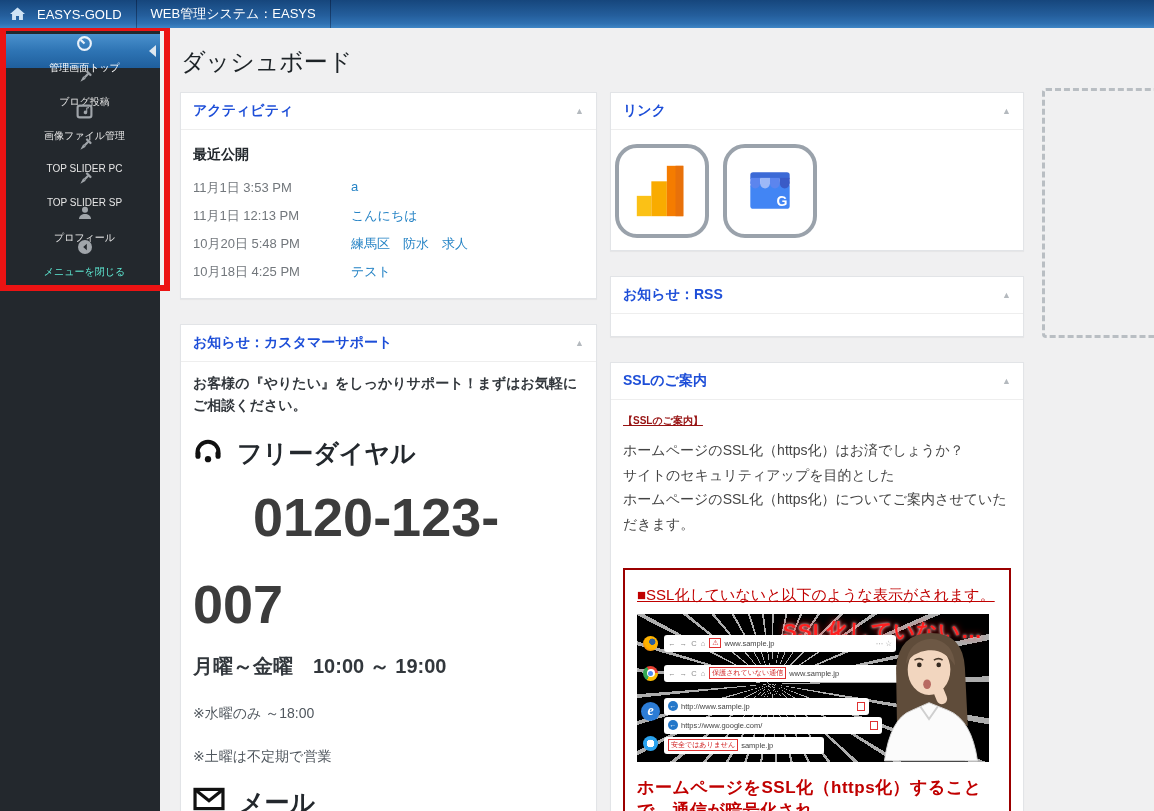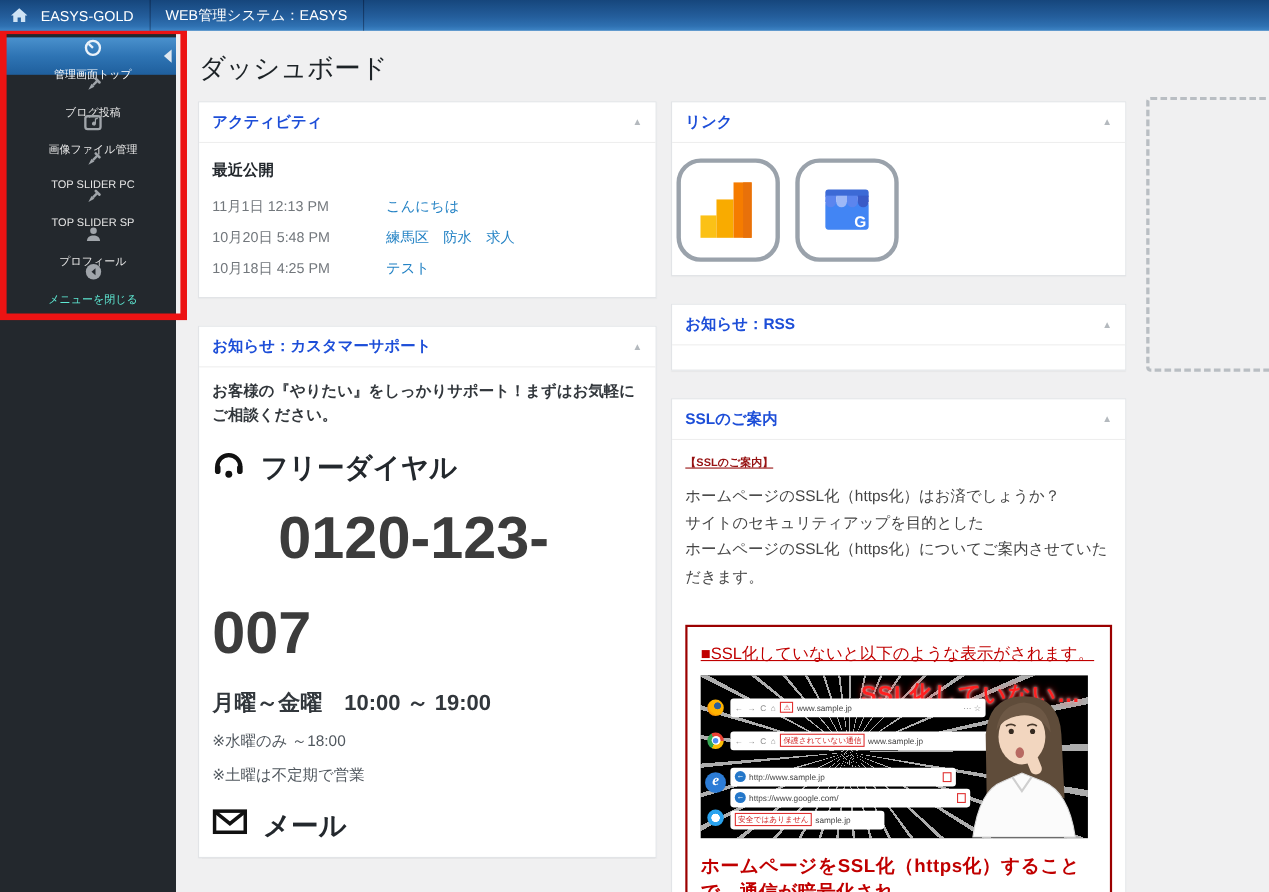--- a/index.html
+++ b/index.html
@@ -58,21 +58,21 @@
 
   
   .rss-body { height:22px; }
 
   
   .sup-intro { font-size:14px; font-weight:bold; color:#32373c; line-height:1.6; }
   .ico-heading { display:flex; align-items:center; gap:14px; font-size:25px; font-weight:bold; color:#23282d; margin-top:20px; }
   .phone-number { font-size:54px; font-weight:bold; color:#3c3c3c; line-height:1.62; text-indent:60px;
     overflow-wrap:break-word; margin-top:4px; }
   .hours { font-size:20px; font-weight:bold; color:#32373c; margin-top:4px; }
-  .note { font-size:14px; color:#50575e; margin-top:13px; }
+  .note { font-size:14px; color:#50575e; margin-top:25px; }
 
   
   .ssl-link { display:inline-block; font-size:10px; font-weight:bold; color:#971212; text-decoration:underline; margin:4px 0 10px; cursor:pointer; }
   .ssl-line { font-size:14px; color:#444; line-height:1.75; }
   .ssl-redbox { border:2px solid #9b0000; margin-top:32px; padding:14px 12px 16px; }
   .ssl-warning { color:#c00000; font-size:15px; line-height:1.45;text-decoration:underline; }
   .ssl-footer { color:#c00000; font-size:17px; font-weight:bold; margin-top:14px; letter-spacing:.5px; }
 
   
   .shot { position:relative; width:352px; height:148px; margin-top:8px; background:#000; overflow:hidden; }
@@ -91,21 +91,21 @@
   .bar { position:absolute; left:27px; height:17px; background:#fff; border-radius:3px; z-index:2;
     display:flex; align-items:center; gap:3px; padding:0 4px; font-size:7.5px; color:#666; white-space:nowrap; overflow:hidden; }
   .bar .nav { color:#8a8a8a; letter-spacing:1px; }
   .warnbox { border:1px solid #e03131; color:#d02020; padding:0 2px; font-size:7px; }
   .bar .url { color:#444; }
   .bar .tail { margin-left:auto; color:#999; }
   .bar-ff { top:21px; width:232px; }
   .bar-chrome { top:51px; width:252px; }
   .bar-ie1 { top:84px; width:205px; }
   .bar-ie2 { top:103px; width:218px; }
-  .bar-safari { top:123px; width:140px; }
+  .bar-safari { top:123px; width:160px; }
   .iearrow { display:inline-block; width:10px; height:10px; border-radius:50%; background:#2477c9; color:#fff;
     font-size:7px; line-height:10px; text-align:center; }
   .woman { position:absolute; right:-4px; bottom:0; z-index:4; }
 
   
   .dropzone { position:absolute; left:1042px; top:88px; width:260px; height:250px;
     border:3px dashed #b9bec3; border-radius:4px; }
 </style>
 </head>
 <body>
@@ -205,20 +205,24 @@
 
 <div class="col col1">
 
   <div class="widget">
     <div class="w-head">
       <span class="w-title">アクティビティ</span>
       <span class="w-toggle">▲</span>
     </div>
     <div class="w-body">
       <div class="act-section">最近公開</div>
+      <div class="act-row">
+        <span class="act-date">11月1日 3:53 PM</span>
+        <a class="act-link">a</a>
+      </div>
       <div class="act-row">
         <span class="act-date">11月1日 12:13 PM</span>
         <a class="act-link">こんにちは</a>
       </div>
       <div class="act-row">
         <span class="act-date">10月20日 5:48 PM</span>
         <a class="act-link">練馬区　防水　求人</a>
       </div>
       <div class="act-row">
         <span class="act-date">10月18日 4:25 PM</span>

